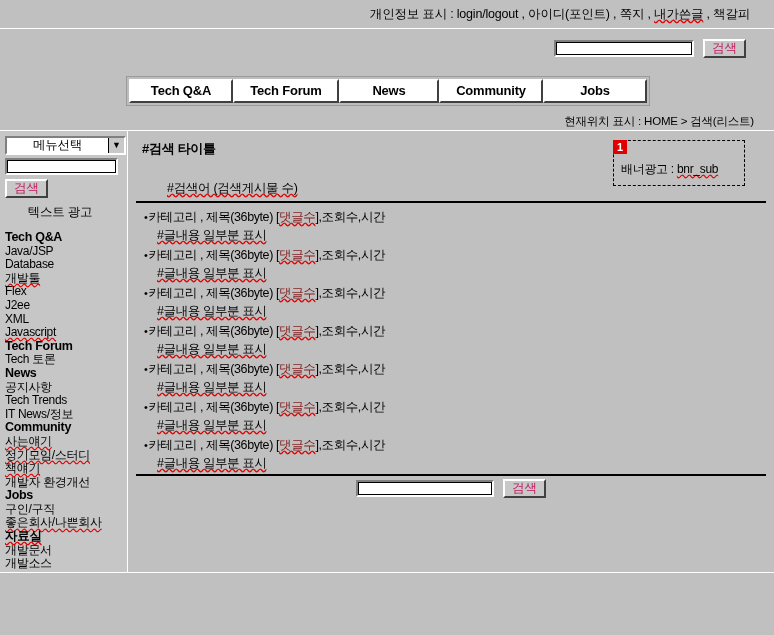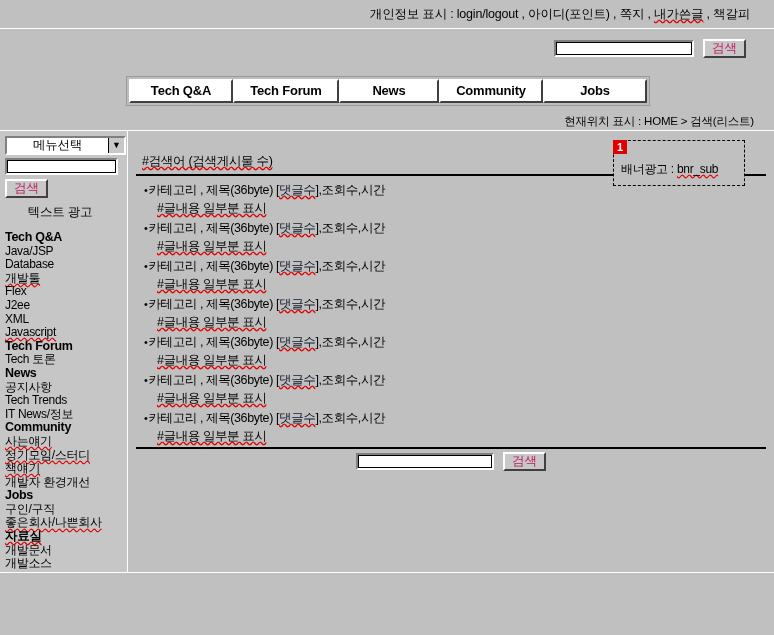--- a/index.html
+++ b/index.html
@@ -255,20 +255,21 @@
   .page-title {
     font-size: 13px;
     font-weight: bold;
     letter-spacing: -0.3px;
     padding: 9px 0 0 6px;
   }
   .kw-line {
     font-size: 12.5px;
     letter-spacing: -0.3px;
     padding: 22px 0 4px 6px;
+    margin-left: 25px;
   }
   .banner {
     position: absolute;
     left: 481px;
     top: 9px;
     width: 132px;
     height: 46px;
     box-sizing: border-box;
     border: 1px dashed #000;
     background: #c0c0c0;
@@ -309,21 +310,21 @@
     margin-right: 1px;
     font-size: 11px;
   }
   .result-snippet {
     font-size: 12.5px;
     letter-spacing: -0.4px;
     white-space: nowrap;
     padding-left: 13px;
     line-height: 19px;
   }
-  .cm { color: #0f172a; }
+  .cm { color: #7f1d1d; }
 
   .paging {
     text-align: center;
     font-size: 12.5px;
     letter-spacing: 0.2px;
     padding: 10px 0 6px 0;
     white-space: nowrap;
   }
   .paging span { cursor: pointer; }
   .bottom-search {
@@ -414,20 +415,21 @@
 
       <div class="navlink bullet squiggle">정부는개발자를위해</div>
 
     </div>
   </div>
 
   <div class="gutter"></div>
 
   <div class="main">
 
+    <div class="page-title">#검색 타이틀</div>
 
     <div class="banner">
       <div class="banner-badge">1</div>
       <div class="banner-text"><span>배너광고 : </span><span class="squiggle">bnr_sub</span></div>
     </div>
 
     <div class="kw-line"><span class="squiggle">#검색어 (검색게시물 수)</span></div>
     <div class="rule"></div>
 
     <div class="results">

